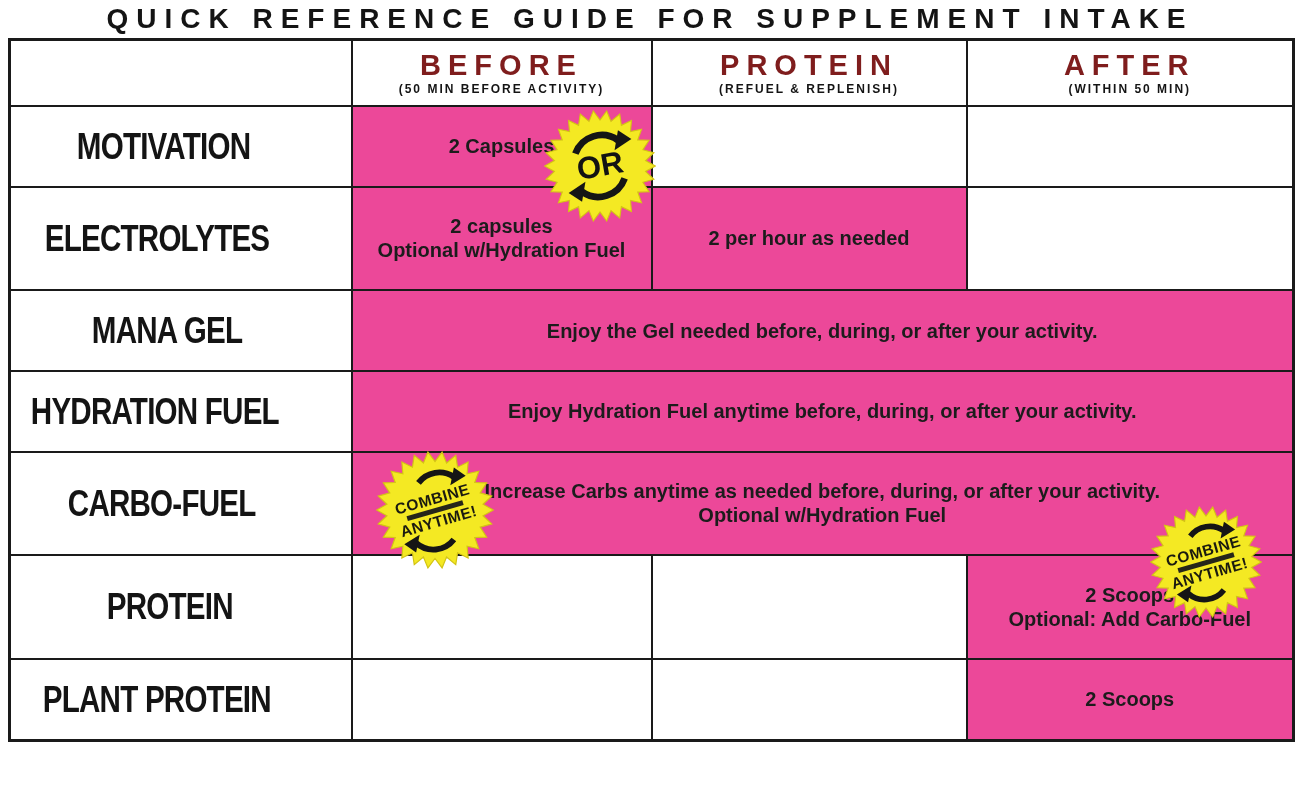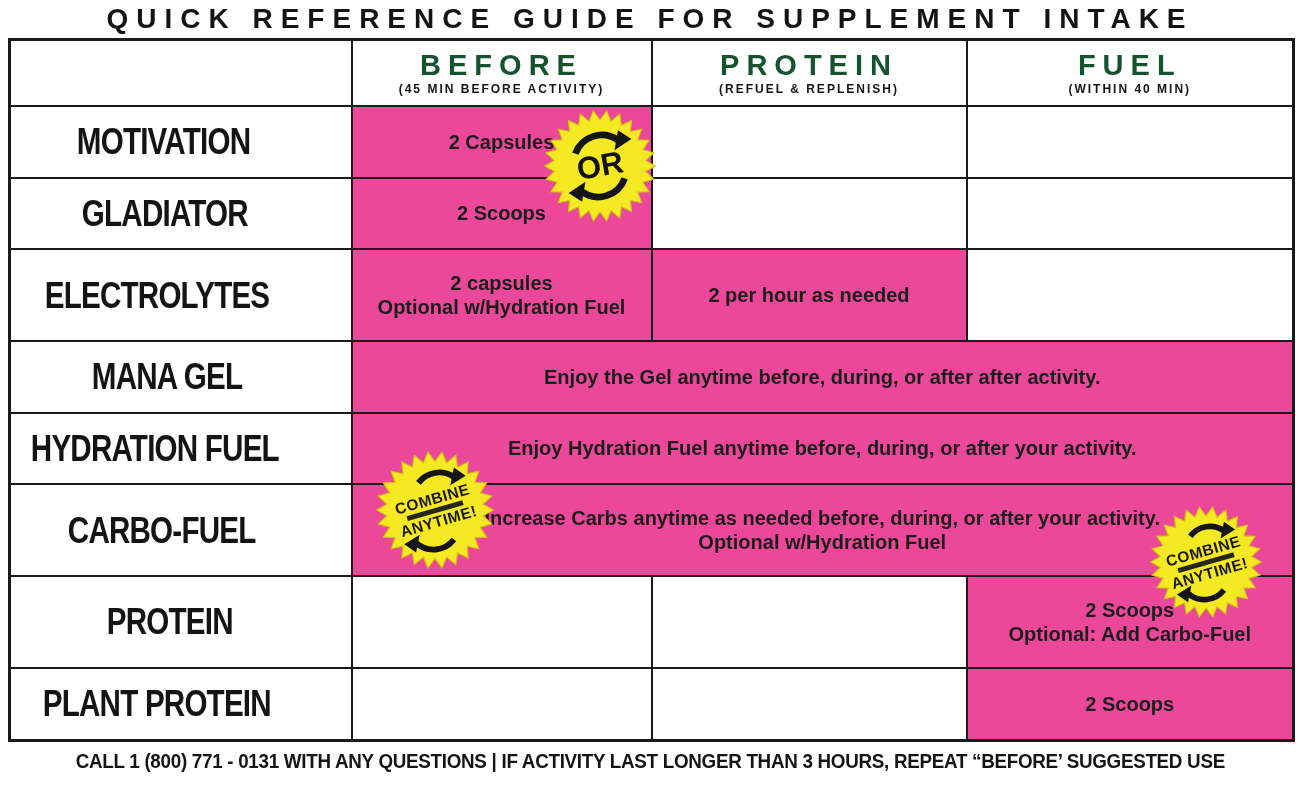--- a/index.html
+++ b/index.html
@@ -18,21 +18,21 @@
     position:absolute;left:8px;top:38px;width:1284px;height:704px;
     border-collapse:collapse;table-layout:fixed;background:#fff;
   }
   table.grid th, table.grid td{
     border:2.5px solid #1a1a1a;padding:0;vertical-align:middle;
   }
   table.grid{border:3px solid #1a1a1a;}
   tr.hdr th{height:64px;background:#fff;}
   .hlabel{
     display:block;text-align:center;font-size:29px;font-weight:bold;
-    letter-spacing:7px;line-height:1.05;color:#14532d;white-space:nowrap;
+    letter-spacing:7px;line-height:1.05;color:#7f1d1d;white-space:nowrap;
   }
   .hsub{
     display:block;text-align:center;font-size:12px;font-weight:bold;
     letter-spacing:2px;color:#141414;white-space:nowrap;margin-top:1px;
   }
   td.namecell, th.namecell{background:#fff;text-align:center;}
   .pname{
     display:inline-block;font-size:37px;font-weight:800;letter-spacing:-1px;
     transform:scaleX(0.8);transform-origin:0 50%;white-space:nowrap;
     padding-left:16px;color:#141414;line-height:1;
@@ -85,58 +85,52 @@
       <col style="width:342px">
         <col style="width:300px">
         <col style="width:315px">
         <col style="width:327px">
     </colgroup>
     <tbody>
         <tr class="hdr">
       <th class="namecell"></th>
       <th>
         <span class="hlabel">BEFORE</span>
-        <span class="hsub">(45 MIN BEFORE ACTIVITY)</span>
+        <span class="hsub">(50 MIN BEFORE ACTIVITY)</span>
       </th>
       <th>
         <span class="hlabel">PROTEIN</span>
         <span class="hsub">(REFUEL &amp; REPLENISH)</span>
       </th>
       <th>
-        <span class="hlabel">FUEL</span>
-        <span class="hsub">(WITHIN 40 MIN)</span>
+        <span class="hlabel">AFTER</span>
+        <span class="hsub">(WITHIN 50 MIN)</span>
       </th>
     </tr>
 
     <tr>
       <td class="namecell"><span class="pname">MOTIVATION</span></td>
       <td class="cell yellow">2 Capsules</td>
       <td class="cell"></td>
       <td class="cell"></td>
     </tr>
 
-    <tr>
-      <td class="namecell"><span class="pname">GLADIATOR</span></td>
-      <td class="cell yellow">2 Scoops</td>
-      <td class="cell"></td>
-      <td class="cell"></td>
-    </tr>
 
 
     <tr>
       <td class="namecell"><span class="pname">ELECTROLYTES</span></td>
       <td class="cell yellow preline">2 capsules
 Optional w/Hydration Fuel</td>
       <td class="cell yellow">2 per hour as needed</td>
       <td class="cell"></td>
     </tr>
 
     <tr>
       <td class="namecell"><span class="pname">MANA GEL</span></td>
-      <td class="cell yellow" colspan="3">Enjoy the Gel anytime before, during, or after after activity.</td>
+      <td class="cell yellow" colspan="3">Enjoy the Gel needed before, during, or after your activity.</td>
     </tr>
 
 
     <tr>
       <td class="namecell"><span class="pname">HYDRATION FUEL</span></td>
       <td class="cell yellow" colspan="3">Enjoy Hydration Fuel anytime before, during, or after your activity.</td>
     </tr>
 
     <tr>
       <td class="namecell"><span class="pname">CARBO-FUEL</span></td>
@@ -208,17 +202,14 @@
     </svg>
     <div class="txt">
       <div class="cmb">
         <div class="l1">COMBINE</div>
         <div class="bar"></div>
         <div class="l2">ANYTIME!</div>
       </div>
     </div>
   </div>
 
-  <div class="footer">
-    <span>CALL 1 (800) 771 - 0131 WITH ANY QUESTIONS | IF ACTIVITY LAST LONGER THAN 3 HOURS, REPEAT “BEFORE’ SUGGESTED USE</span>
-  </div>
 
 </div>
 
 </body></html>

